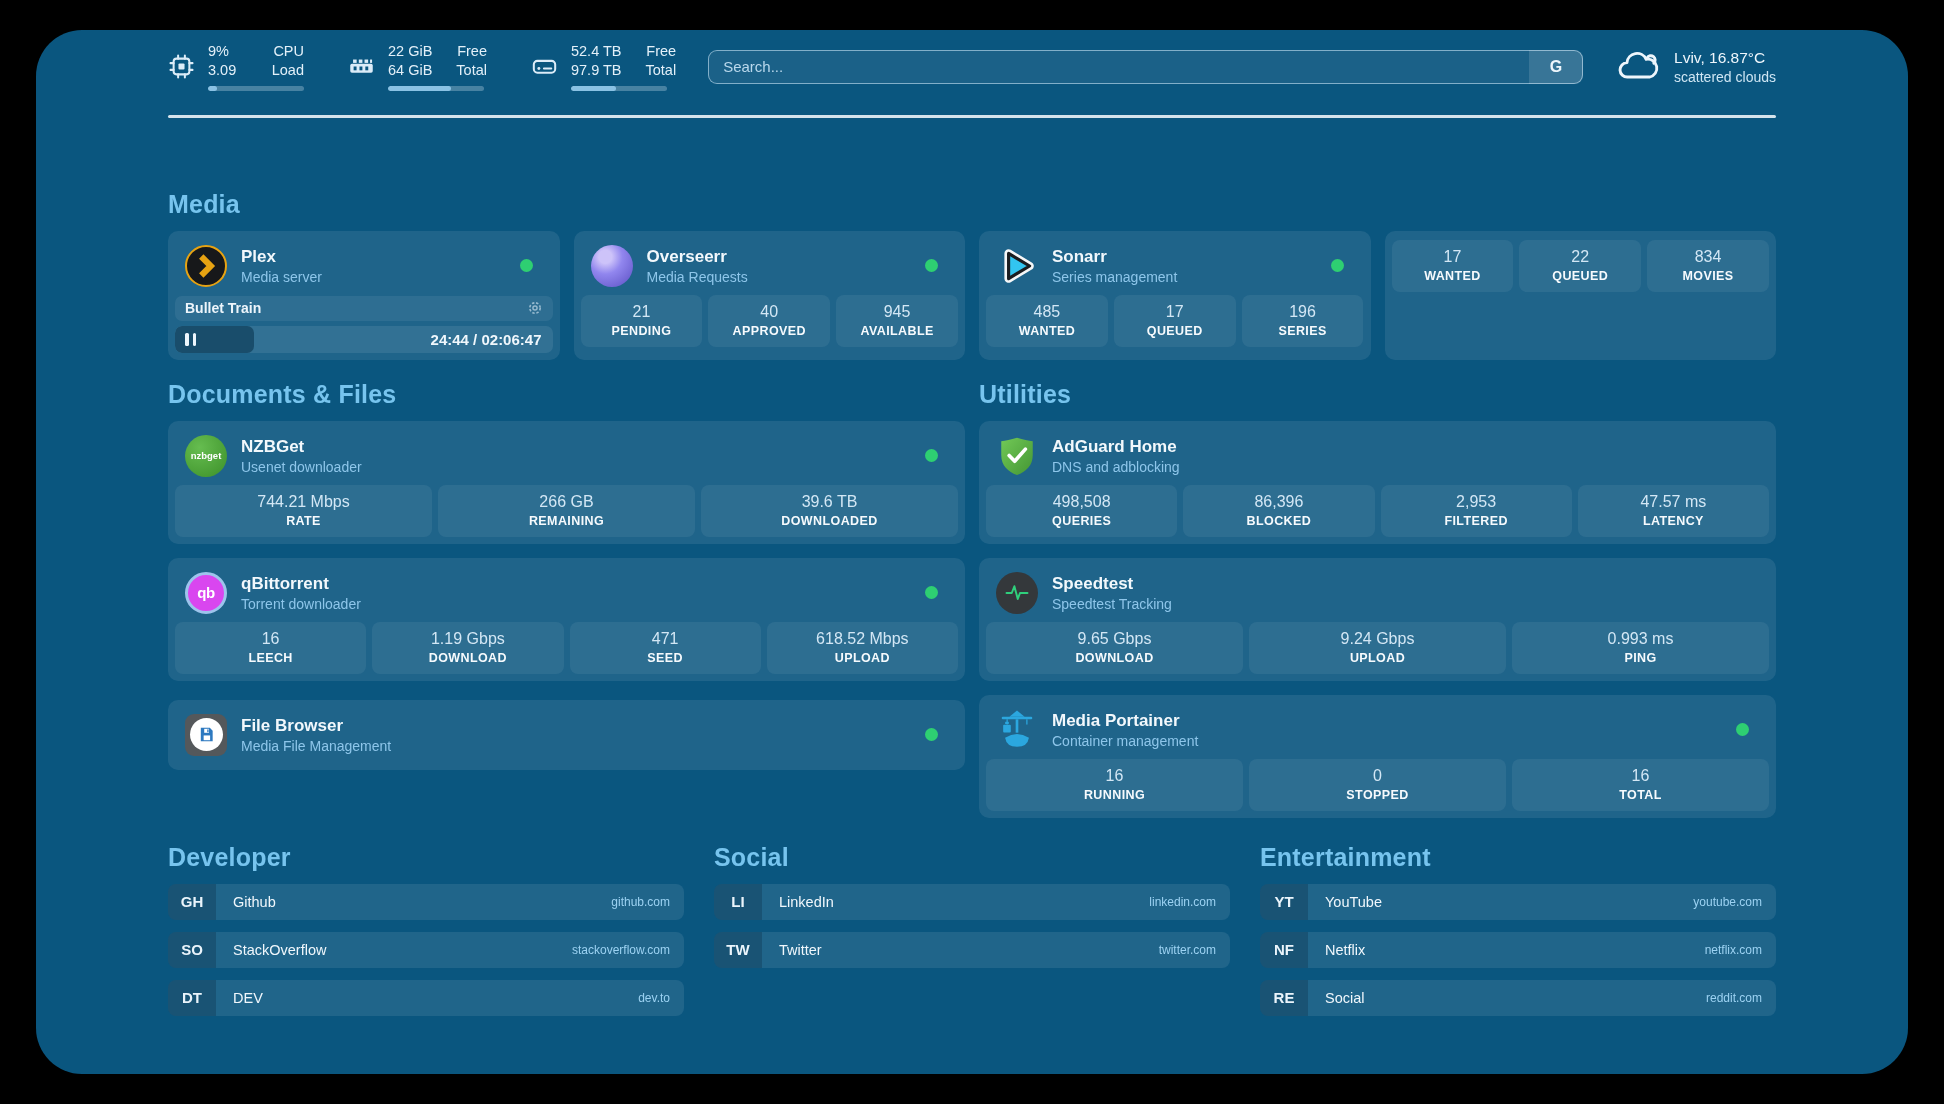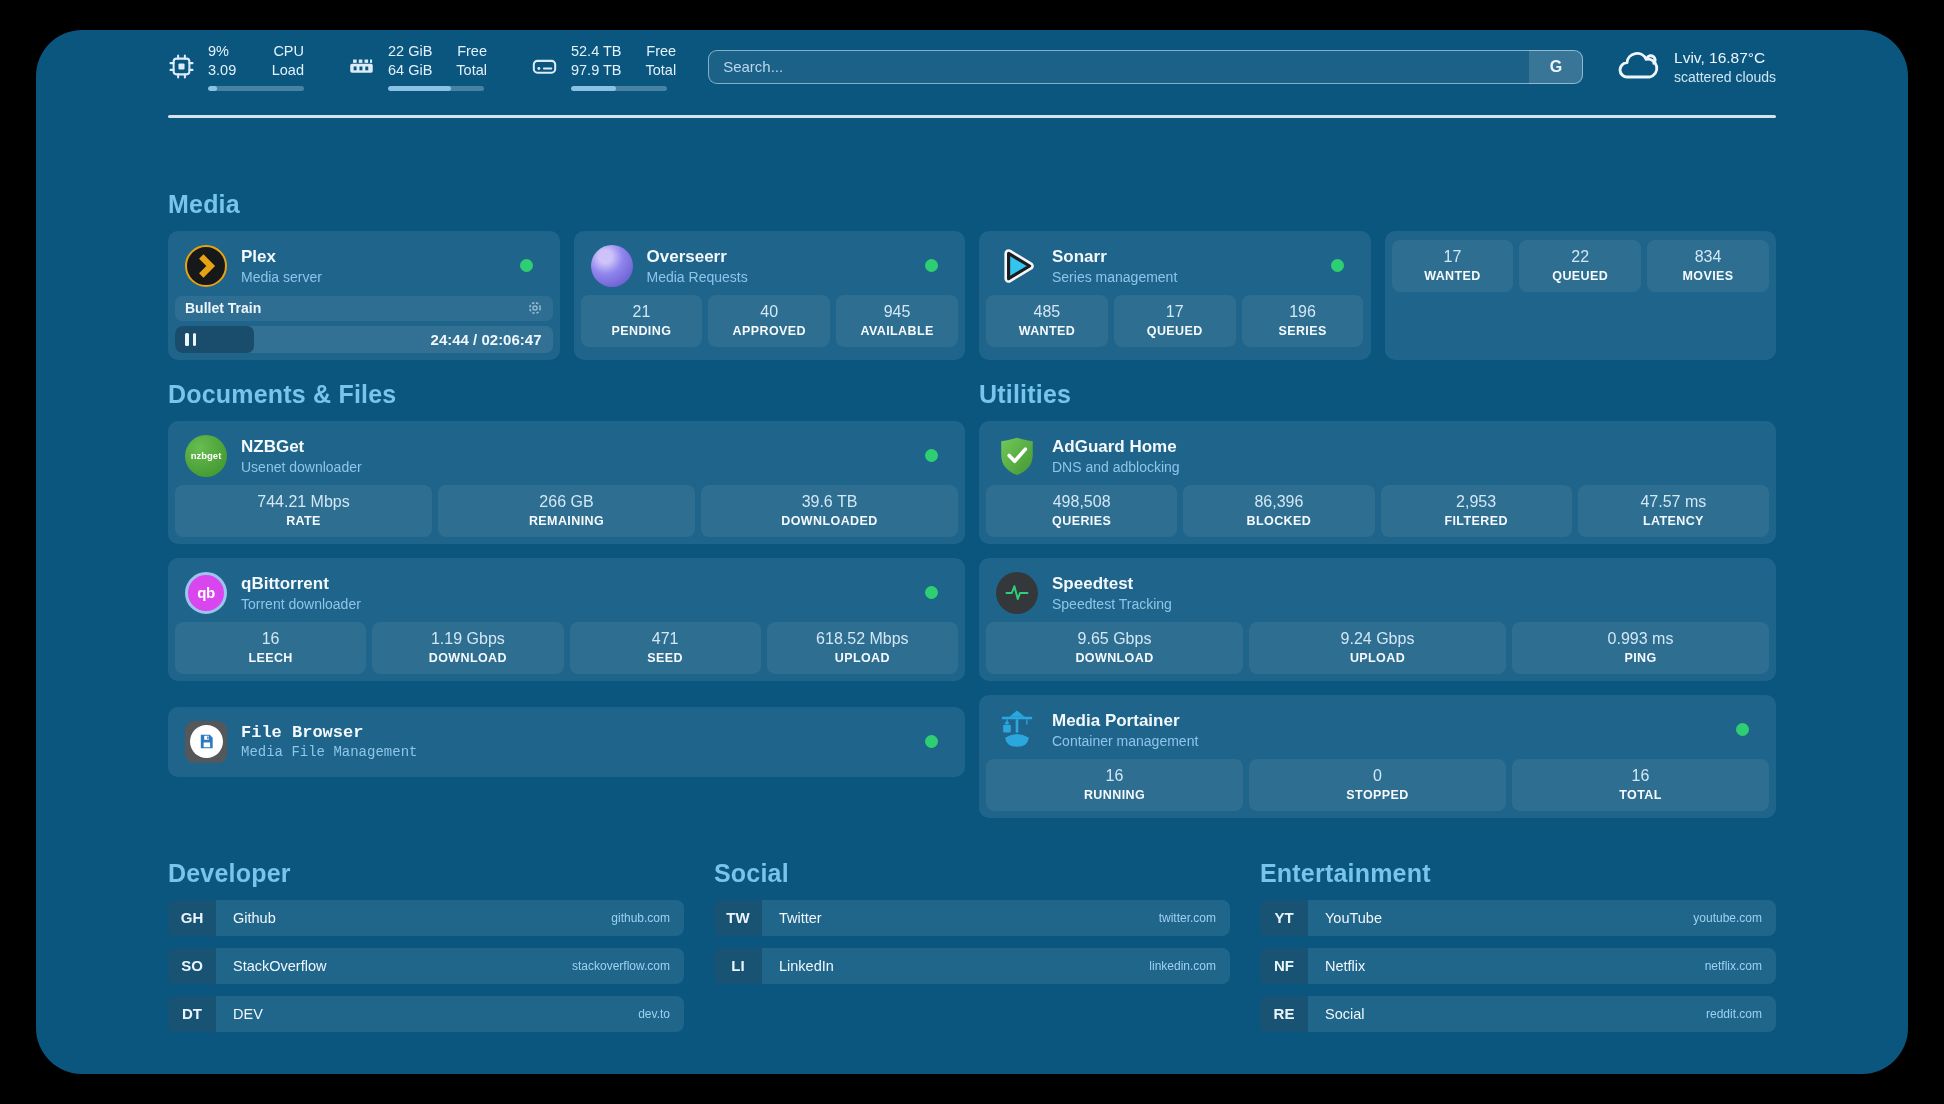--- a/index.html
+++ b/index.html
@@ -71,21 +71,21 @@
   .plex-row .gear { margin-left:auto; opacity:.65; display:flex; }
   .plex-progress { margin-top:5px; height:27px; background:rgba(255,255,255,.085); border-radius:7px;
     position:relative; overflow:hidden; }
   .plex-fill { position:absolute; left:0; top:0; bottom:0; background:rgba(6,48,72,.55);
     border-radius:7px; display:flex; align-items:center; padding-left:10px; gap:4px; }
   .pbar { width:3.5px; height:13px; background:#eef6fc; border-radius:1.5px; }
   .ptime { position:absolute; right:11px; top:0; bottom:0; display:flex; align-items:center;
     font-size:15px; font-weight:700; color:#f0f7fc; }
 
   
-  .bookmarks { margin-top:41px; display:grid; grid-template-columns:repeat(3,1fr); gap:30px; padding-bottom:24px; }
+  .bookmarks { margin-top:25px; display:grid; grid-template-columns:repeat(3,1fr); gap:30px; padding-bottom:24px; }
   .bm-row { display:flex; align-items:center; height:36px; background:rgba(255,255,255,.09);
     border-radius:8px; overflow:hidden; margin-bottom:12px; cursor:pointer; text-decoration:none; }
   .bm-badge { width:48px; align-self:stretch; background:rgba(0,24,42,.22); display:flex;
     align-items:center; justify-content:center; font-size:15px; font-weight:700; color:#eaf4fb; }
   .bm-name { font-size:14.5px; color:#f0f7fc; padding-left:17px; }
   .bm-url { margin-left:auto; padding-right:14px; font-size:12px; color:#9cd2f2; }
 </style>
 </head>
 <body>
 
@@ -358,21 +358,21 @@
                   <div class="sv">471</div>
                   <div class="sl">SEED</div>
                 </div>
             <div class="stat-box">
                   <div class="sv">618.52 Mbps</div>
                   <div class="sl">UPLOAD</div>
                 </div>
           </div>
         </div>
 
-        <div class="card" style="margin-top:12px;font-family:Liberation Mono, monospace;">
+        <div class="card" style="margin-top:5px;">
           <div class="card-head" style="padding-bottom:7px;">
             <div class="app-icon ic-fb">
               <span class="fbc">
                     <svg viewBox="0 0 20 20" width="19" height="19">
                       <path d="M4 3 h9.5 l3 3 V17 H4 Z" fill="#2d79c0"></path>
                       <rect x="7" y="11" width="6.8" height="5" fill="#fff"></rect>
                       <rect x="7.6" y="4" width="5" height="4.2" fill="#fff"></rect>
                       <rect x="10.8" y="4.6" width="1.4" height="3" fill="#2d79c0"></rect>
                     </svg>
                   </span>
@@ -515,29 +515,29 @@
       <a class="bm-row">
         <span class="bm-badge">DT</span>
         <span class="bm-name">DEV</span>
         <span class="bm-url">dev.to</span>
       </a>
     </div>
 
     <div>
       <h2 class="sec">Social</h2>
       <a class="bm-row">
+        <span class="bm-badge">LI</span>
+        <span class="bm-name">LinkedIn</span>
+        <span class="bm-url">linkedin.com</span>
+      </a>
+      <a class="bm-row">
         <span class="bm-badge">TW</span>
         <span class="bm-name">Twitter</span>
         <span class="bm-url">twitter.com</span>
       </a>
-      <a class="bm-row">
-        <span class="bm-badge">LI</span>
-        <span class="bm-name">LinkedIn</span>
-        <span class="bm-url">linkedin.com</span>
-      </a>
     </div>
 
     <div>
       <h2 class="sec">Entertainment</h2>
       <a class="bm-row">
         <span class="bm-badge">YT</span>
         <span class="bm-name">YouTube</span>
         <span class="bm-url">youtube.com</span>
       </a>
       <a class="bm-row">

